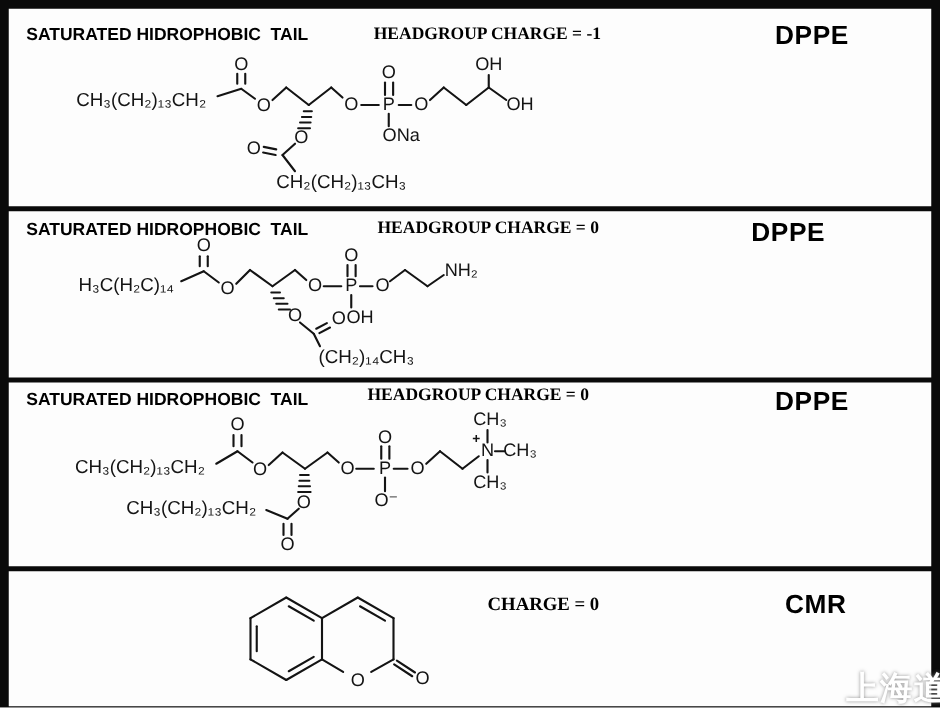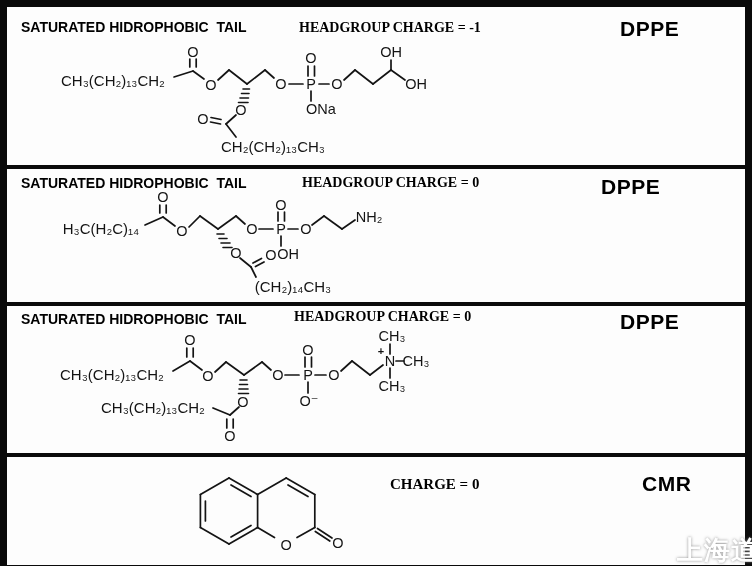--- a/index.html
+++ b/index.html
@@ -190,21 +190,21 @@
         <text x="385" y="80">CH₃</text>
         <text x="236" y="96">O</text>
         <text x="223" y="130">O</text>
         <text class="formula" x="146" y="101">CH₃(CH₂)₁₃CH₂</text>
       </g>
     </svg>
   </div>
 
   <div class="panel" style="height:108px">
     <div class="heading charge-heading" style="left:383px; top:19px; font-size:15px">CHARGE = 0</div>
-    <div class="heading panel-name" style="left:635px; top:15px">CMR</div>
+    <div class="heading panel-name" style="left:621px; top:15px">CMR</div>
     <svg class="struct" width="738" height="102" viewBox="0 0 738 102">
       <g>
         <line x1="222" y1="21" x2="250.6" y2="37.5"></line>
         <line x1="250.6" y1="37.5" x2="250.6" y2="70.5"></line>
         <line x1="250.6" y1="70.5" x2="222" y2="87"></line>
         <line x1="222" y1="87" x2="193.4" y2="70.5"></line>
         <line x1="193.4" y1="70.5" x2="193.4" y2="37.5"></line>
         <line x1="193.4" y1="37.5" x2="222" y2="21"></line>
         <line x1="250.6" y1="37.5" x2="279.2" y2="21"></line>
         <line x1="279.2" y1="21" x2="307.8" y2="37.5"></line>

